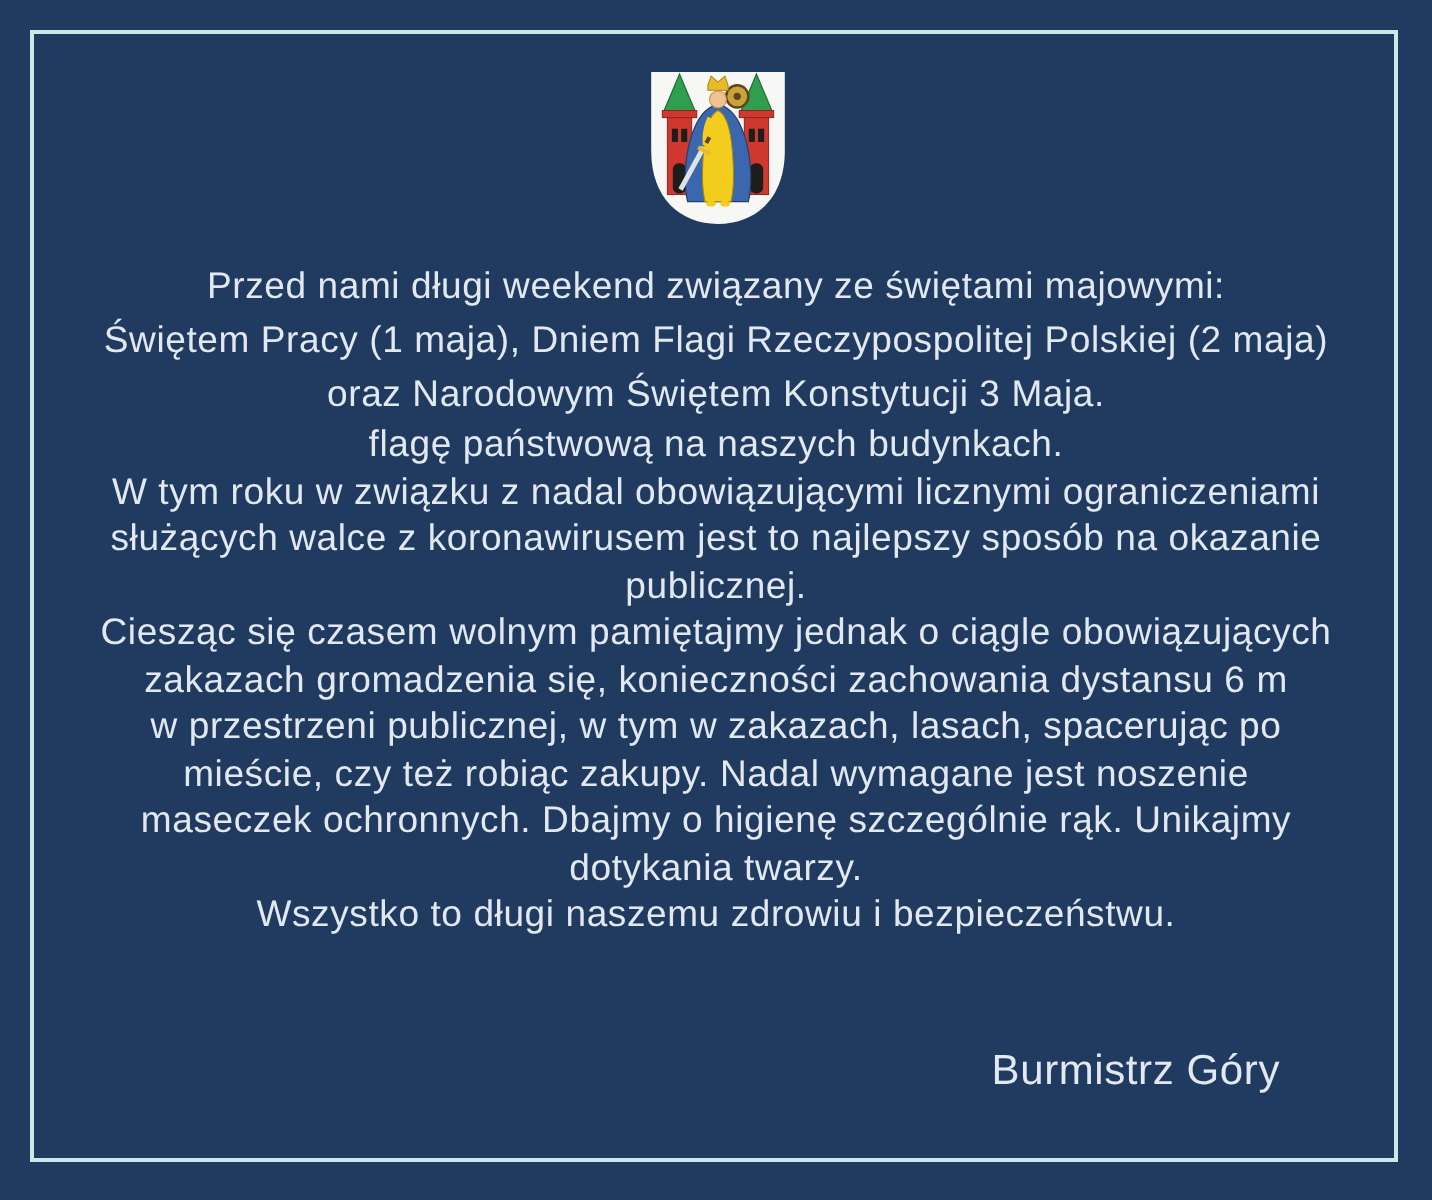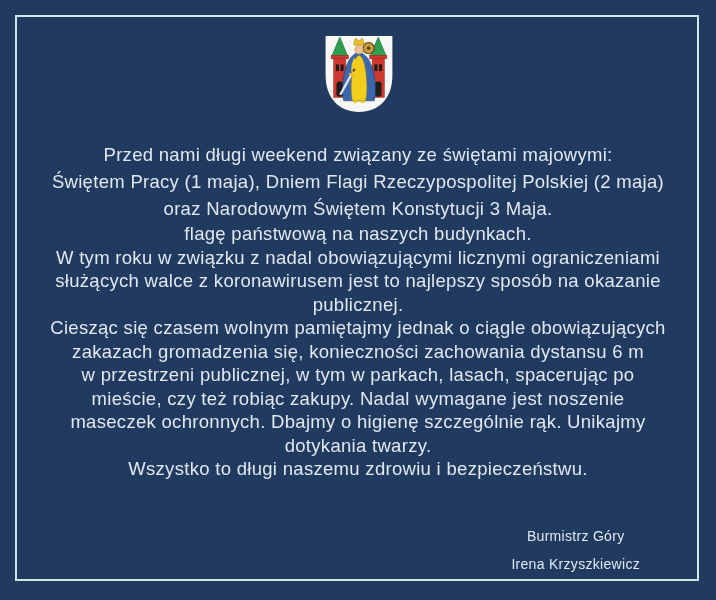--- a/index.html
+++ b/index.html
@@ -27,30 +27,29 @@
     width:78px;height:83px;
   }
   .crest svg{width:100%;height:100%;display:block;}
   .content{
     position:absolute;
     left:0;top:129px;width:716px;
     text-align:center;
     font-size:18.5px;
     letter-spacing:0.3px;
     font-weight:400;
-    margin-top:12px;
   }
   .intro .line{line-height:27px;white-space:nowrap;}
   .bodytext .line{line-height:23.5px;white-space:nowrap;}
   .signature{
     position:absolute;
     top:522px;
     right:76px;
     text-align:center;
-    font-size:14px;
+    font-size:21px;
     letter-spacing:0.3px;
   }
   .signature .line{line-height:28px;white-space:nowrap;}
 </style>
 </head>
 <body>
 
 <div class="frame"></div>
 
 <div class="crest">
@@ -111,24 +110,23 @@
     <div class="line">Świętem Pracy (1 maja), Dniem Flagi Rzeczypospolitej Polskiej (2 maja)</div>
     <div class="line">oraz Narodowym Świętem Konstytucji 3 Maja.</div>
   </div>
   <div class="bodytext">
     <div class="line">flagę państwową na naszych budynkach.</div>
     <div class="line">W tym roku w związku z nadal obowiązującymi licznymi ograniczeniami</div>
     <div class="line">służących walce z koronawirusem jest to najlepszy sposób na okazanie</div>
     <div class="line">publicznej.</div>
     <div class="line">Ciesząc się czasem wolnym pamiętajmy jednak o ciągle obowiązujących</div>
     <div class="line">zakazach gromadzenia się, konieczności zachowania dystansu 6 m</div>
-    <div class="line">w przestrzeni publicznej, w tym w parkach, lasach, spacerując po</div>
+    <div class="line">w przestrzeni publicznej, w tym w zakazach, lasach, spacerując po</div>
     <div class="line">mieście, czy też robiąc zakupy. Nadal wymagane jest noszenie</div>
     <div class="line">maseczek ochronnych. Dbajmy o higienę szczególnie rąk. Unikajmy</div>
     <div class="line">dotykania twarzy.</div>
     <div class="line">Wszystko to długi naszemu zdrowiu i bezpieczeństwu.</div>
   </div>
 </div>
 
 <div class="signature">
   <div class="line">Burmistrz Góry</div>
-  <div class="line">Irena Krzyszkiewicz</div>
 </div>
 
 </body></html>

